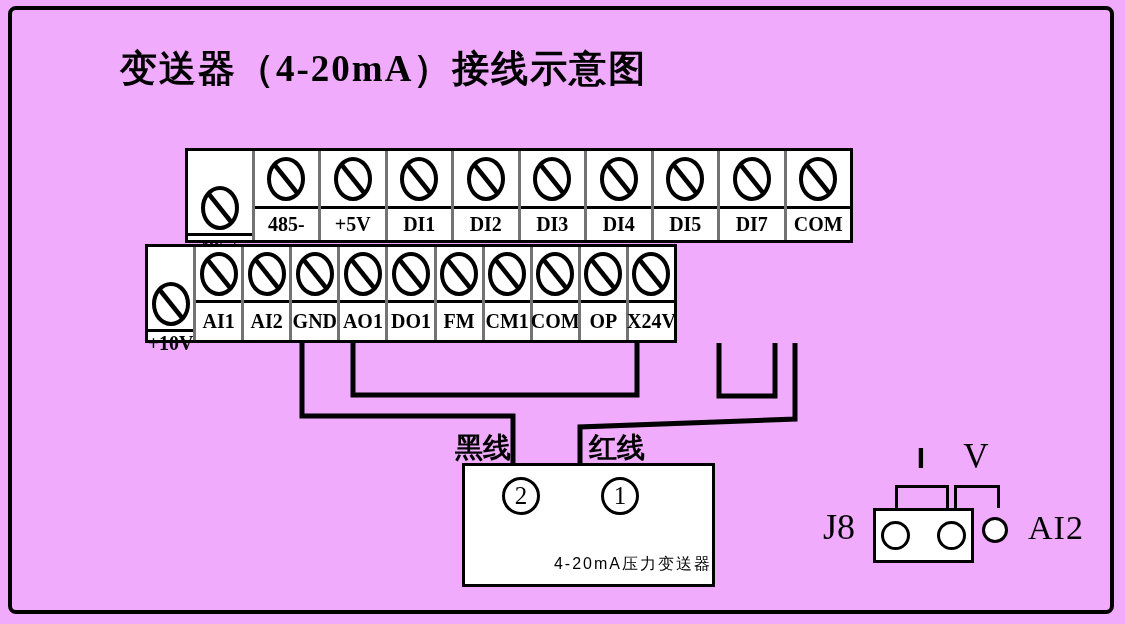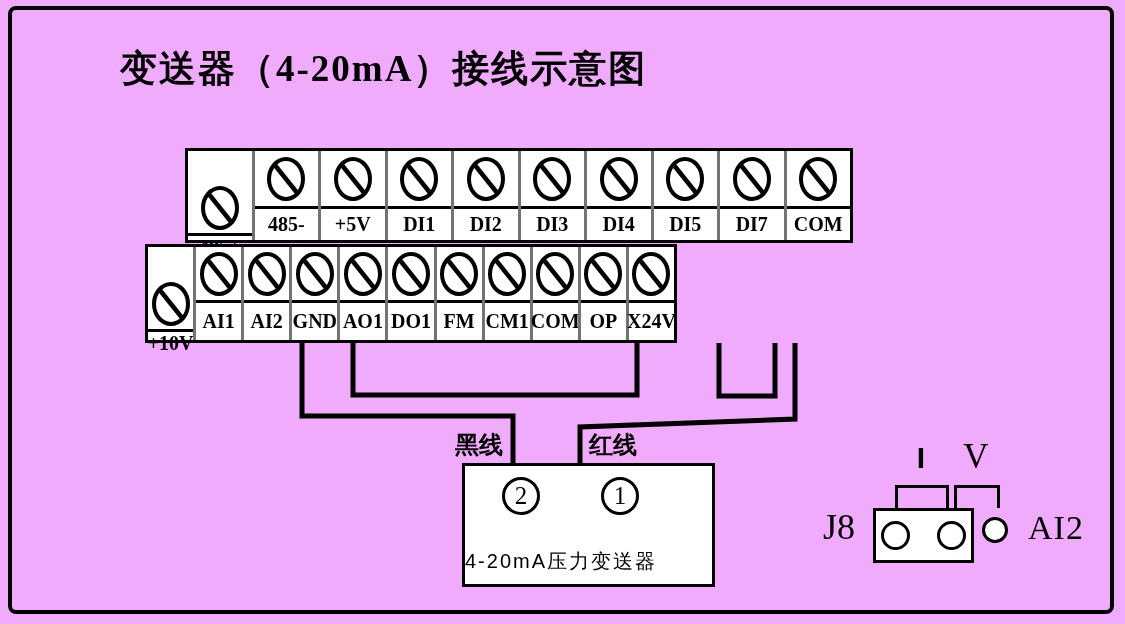--- a/index.html
+++ b/index.html
@@ -29,40 +29,40 @@
   .screw svg { display:block; }
   .lbl {
     height:31px; display:flex; align-items:center; justify-content:center;
     font-weight:bold; font-size:20px; font-family:"Liberation Serif",serif;
     white-space:nowrap;
   }
   .trow-bottom .lbl { height:37px; }
   
   .wires { position:absolute; left:0; top:0; pointer-events:none; }
   .wire-label {
-    position:absolute; font-size:24px; font-weight:bold;
+    position:absolute; font-size:28px; font-weight:bold;
     font-family:"Liberation Sans","DejaVu Sans",sans-serif; white-space:nowrap;
   }
   .label-black { left:455px; top:429px; }
   .label-red   { left:589px; top:429px; }
   
   .transmitter {
     position:absolute; left:462px; top:463px; width:253px; height:124px;
     border:3px solid #000; box-sizing:border-box; background:#fff;
   }
   .circnum {
     position:absolute; width:32px; height:32px; border:3px solid #000; border-radius:50%;
     display:flex; align-items:center; justify-content:center;
     font-size:25px; font-family:"Liberation Serif",serif; box-sizing:content-box;
   }
   .c2 { left:37px; top:11px; }
   .c1 { left:136px; top:11px; }
   .tx-label {
-    position:absolute; left:0; right:0; bottom:9px; text-align:left;
-    font-size:20px; letter-spacing:2px;
+    position:absolute; left:0; right:0; bottom:9px; text-align:right;
+    font-size:16px; letter-spacing:2px;
     font-family:"Liberation Sans","DejaVu Sans",sans-serif; white-space:nowrap;
   }
   
   .j8-name { position:absolute; left:813px; top:506px; width:52px; text-align:center; font-size:36px; }
   .j8-block {
     position:absolute; left:873px; top:508px; width:101px; height:55px;
     border:3px solid #000; box-sizing:border-box; background:#fff;
   }
   .pin { position:absolute; border:3px solid #000; border-radius:50%; box-sizing:content-box; background:#fff; }
   .pin-1 { left:5px;  top:10px; width:23px; height:23px; }

